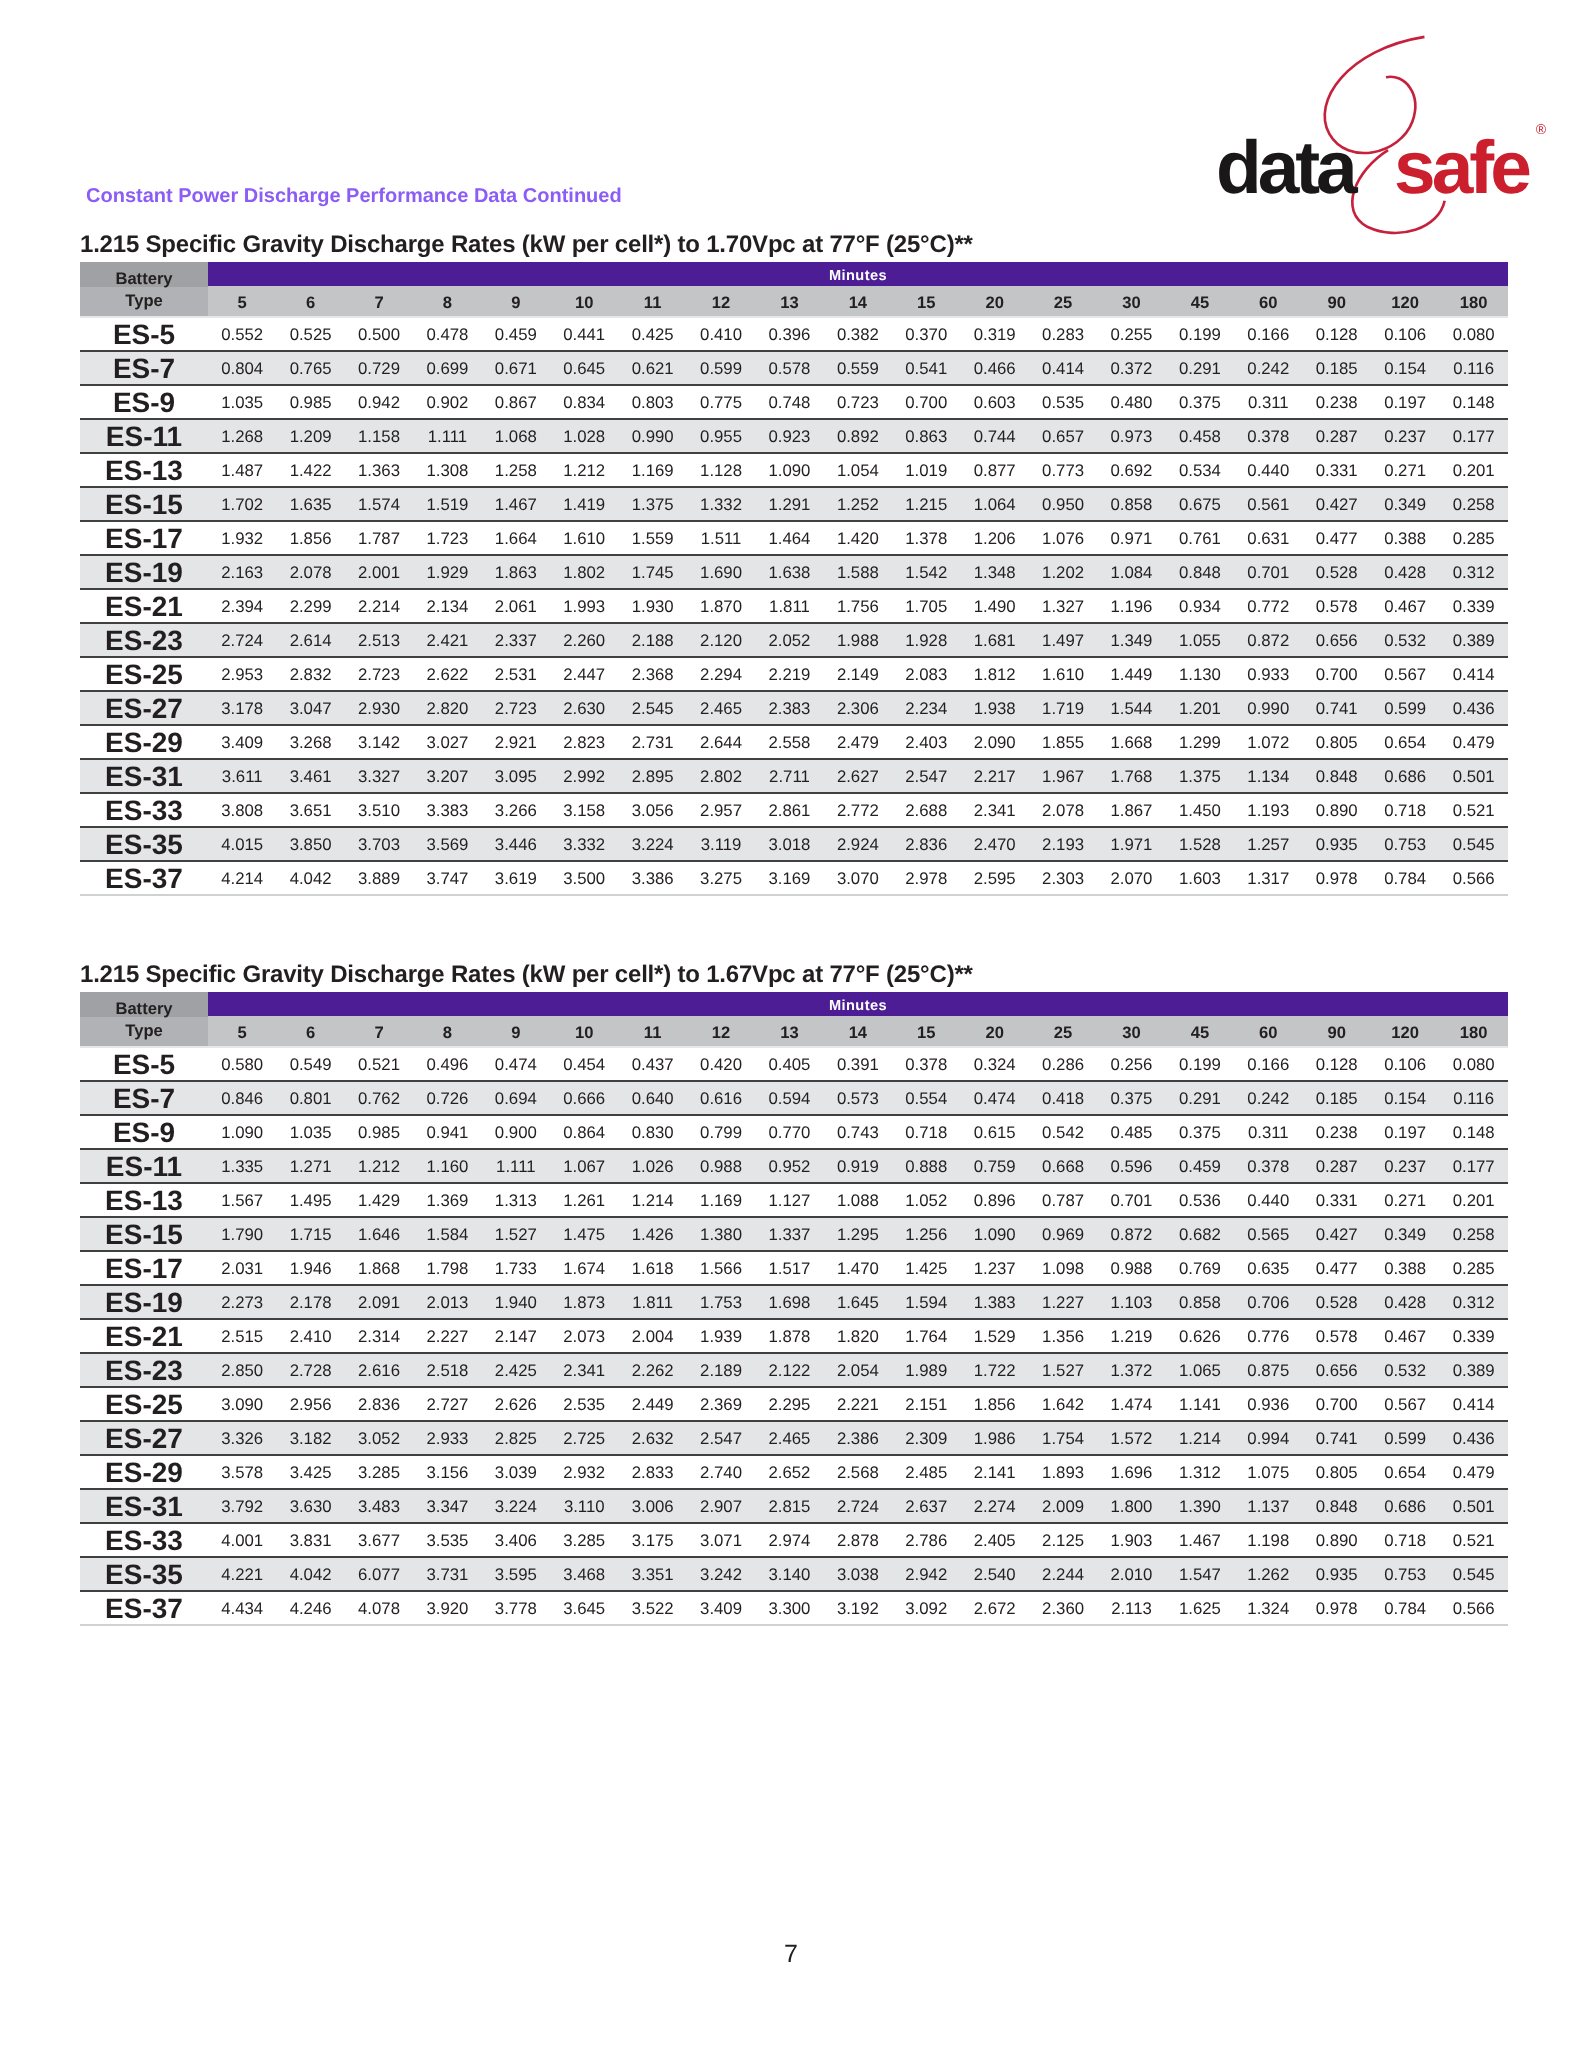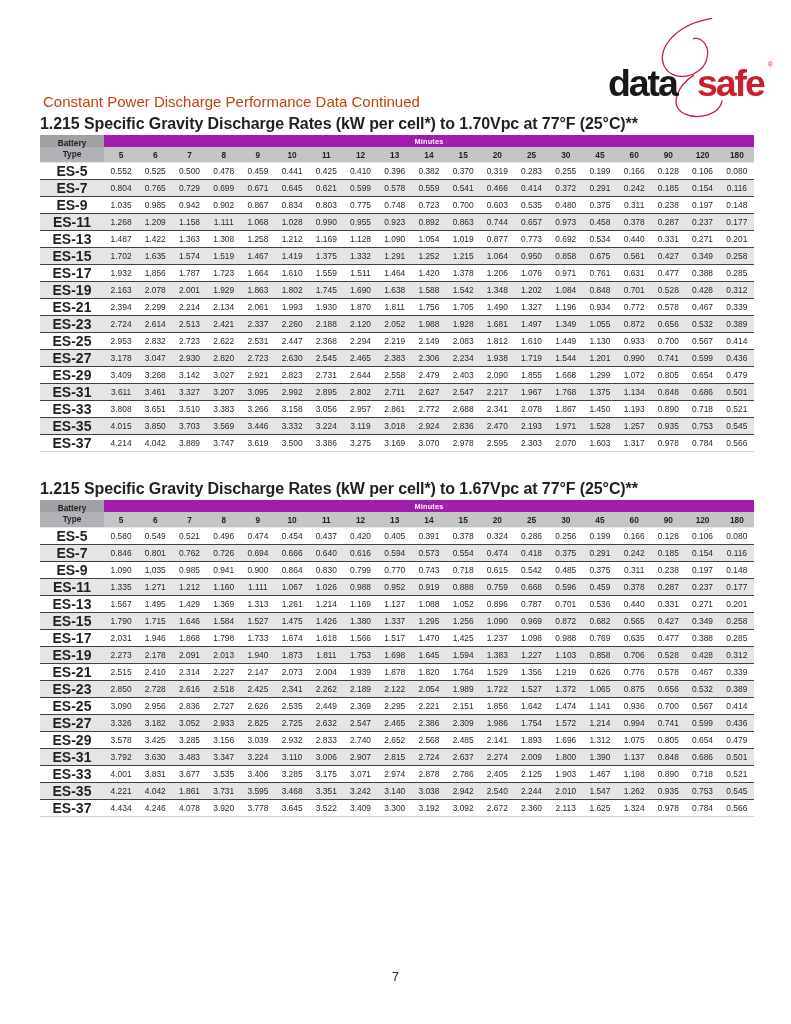--- a/index.html
+++ b/index.html
@@ -11,36 +11,36 @@
 
   
   .logo { position:absolute; top:16px; right:12px; width:172px; height:104px; }
   .logo svg { width:100%; height:100%; }
   .wave { fill:none; stroke:#c5203c; stroke-width:1.3px; }
   .logo-data { font-family:"Liberation Sans", sans-serif; font-weight:bold; font-size:37px; letter-spacing:-2px; fill:#1a1718; }
   .logo-safe { font-family:"Liberation Sans", sans-serif; font-weight:bold; font-size:37px; letter-spacing:-2px; fill:#cb1f2e; }
   .logo-reg  { font-family:"Liberation Sans", sans-serif; font-size:7px; fill:#cb1f2e; }
 
   
-  .heading { position:absolute; top:93px; left:43px; font-size:15px; font-weight:normal; color:#c2410c; }
+  .heading { position:absolute; top:93px; left:43px; font-size:10px; font-weight:bold; color:#8b5cf6; }
   .table-block { position:absolute; left:40px; width:714px; }
   .block-1 { top:115px; }
   .block-2 { top:480px; }
-  .table-title { margin:0 0 2px 0; font-size:16px; font-weight:bold; color:#231f20; letter-spacing:-0.1px; }
+  .table-title { margin:0 0 2px 0; font-size:12px; font-weight:bold; color:#231f20; letter-spacing:-0.1px; }
 
   
   table { width:714px; border-collapse:collapse; table-layout:fixed; border-bottom:1px solid #cfd1d3; }
   th, td { padding:0; }
   th.corner {
     background:linear-gradient(#9fa1a4 46%, #b0b2b5 46%);
     font-size:8.3px; font-weight:bold; color:#231f20; line-height:1.25;
     text-align:center; vertical-align:middle;
   }
   th.minutes {
-    background:#a21caf; color:#ffffff; font-size:7.3px; font-weight:bold;
+    background:#4c1d95; color:#ffffff; font-size:7.3px; font-weight:bold;
     height:12px; text-align:center; vertical-align:middle; letter-spacing:0.2px;
   }
   tr.colrow th.colnum {
     background:#c3c5c7; font-size:8.3px; font-weight:bold; color:#231f20;
     height:15px; text-align:center; vertical-align:middle;
   }
   tbody tr { border-top:1px solid #404040; }
   tbody tr:first-child { border-top:1px solid #e6e7e8; }
   tbody tr:nth-child(even) { background:#e4e5e7; }
   tbody td {
@@ -850,21 +850,21 @@
             <td>1.467</td>
             <td>1.198</td>
             <td>0.890</td>
             <td>0.718</td>
             <td>0.521</td>
           </tr>
           <tr>
             <td class="battname">ES-35</td>
             <td>4.221</td>
             <td>4.042</td>
-            <td>1.861</td>
+            <td>6.077</td>
             <td>3.731</td>
             <td>3.595</td>
             <td>3.468</td>
             <td>3.351</td>
             <td>3.242</td>
             <td>3.140</td>
             <td>3.038</td>
             <td>2.942</td>
             <td>2.540</td>
             <td>2.244</td>

